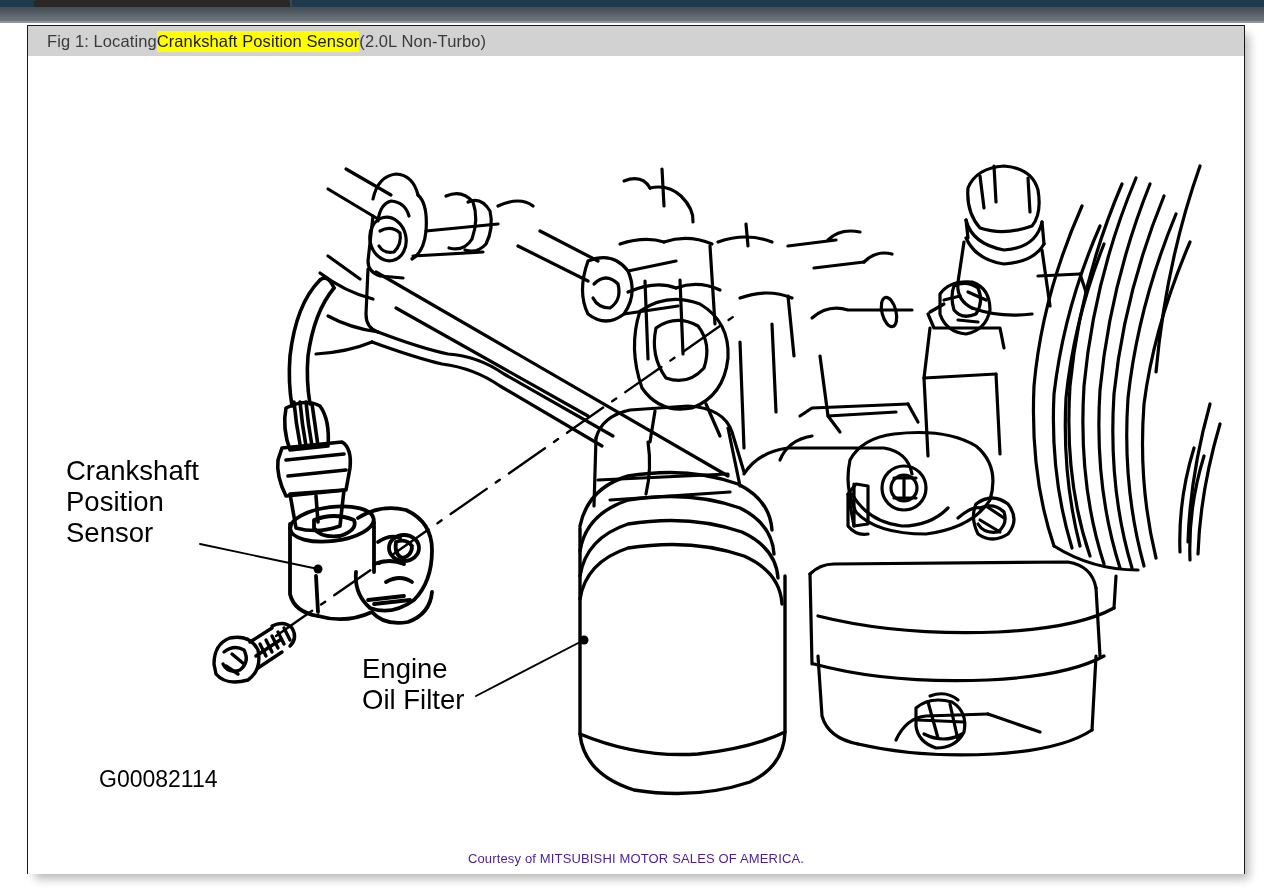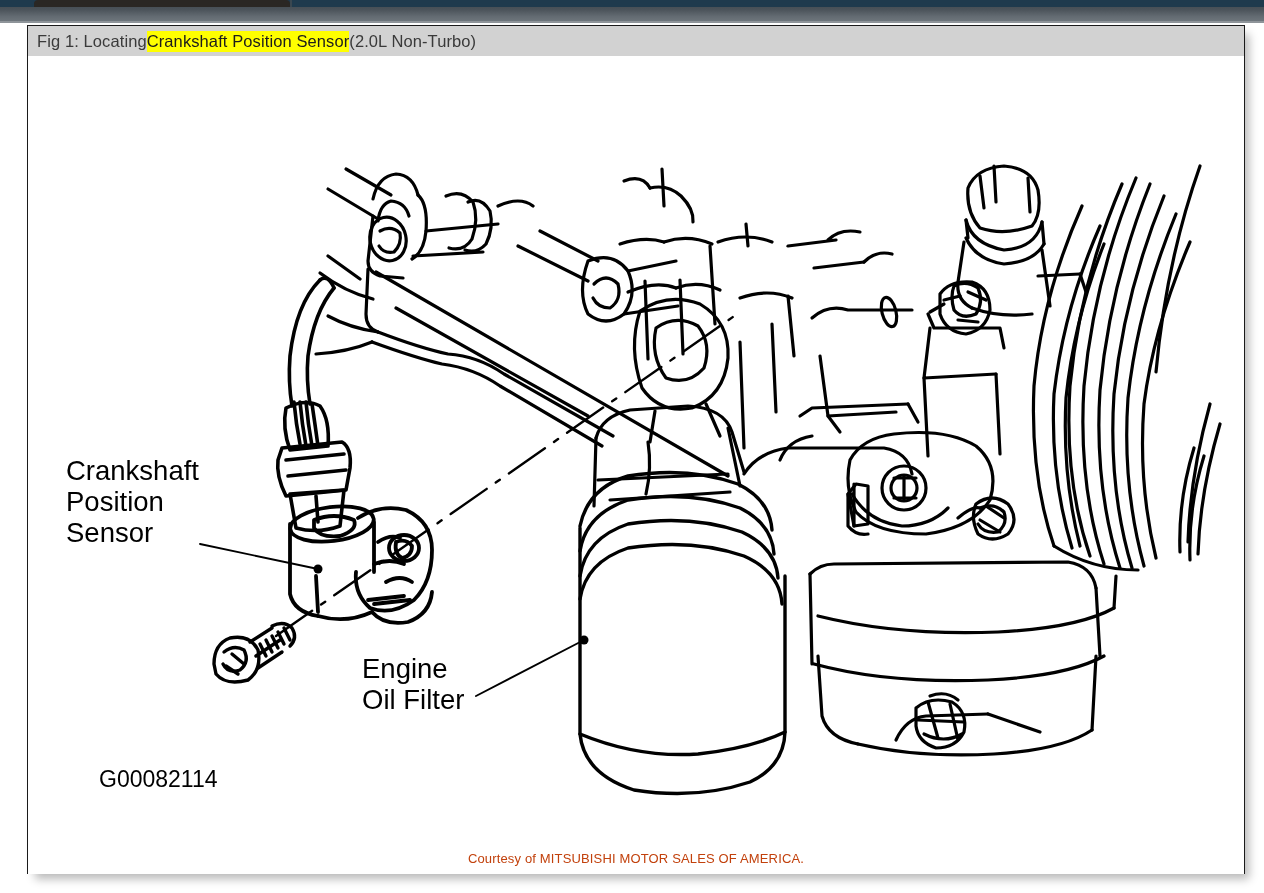--- a/index.html
+++ b/index.html
@@ -43,21 +43,21 @@
     background:#ffffff;
     border:1px solid #1a1a1a;
     box-shadow:6px 7px 9px -2px rgba(0,0,0,0.28);
     box-sizing:border-box;
   }
   .caption{
     position:absolute;left:0;top:0;width:100%;height:30px;
     background:#d2d2d2;
     box-sizing:border-box;
     display:flex;align-items:center;
-    padding-left:9px;
+    padding-left:19px;
     font-size:16.5px;color:#3a3a3a;
     white-space:nowrap;
     letter-spacing:0.1px;
   }
   .caption .hl{background:#ffff00;color:#1c1c1c;padding:1px 0 1px 0;}
   .caption .seg{padding-right:0;}
 
   .figure{
     position:absolute;left:0;top:30px;width:100%;height:818px;
     background:#ffffff;overflow:hidden;
@@ -69,21 +69,21 @@
     font-family:"Liberation Sans", sans-serif;
     color:#000;
     white-space:pre;
     line-height:1.12;
   }
   .lbl-cps{left:38px;top:400px;font-size:27.5px;}
   .lbl-eof{left:334px;top:598px;font-size:27.5px;}
   .lbl-gid{left:38px;top:711px;font-size:23px;margin-left:33px;}
   .courtesy{
     position:absolute;left:0;top:795px;width:100%;
-    text-align:center;font-size:13px;color:#c2410c;
+    text-align:center;font-size:13px;color:#4c1d95;
     letter-spacing:0.15px;
   }
 </style>
 </head>
 <body>
 
 <div class="app">
 
   <div class="chrome">
     <div class="chrome-tabstrip"></div>

